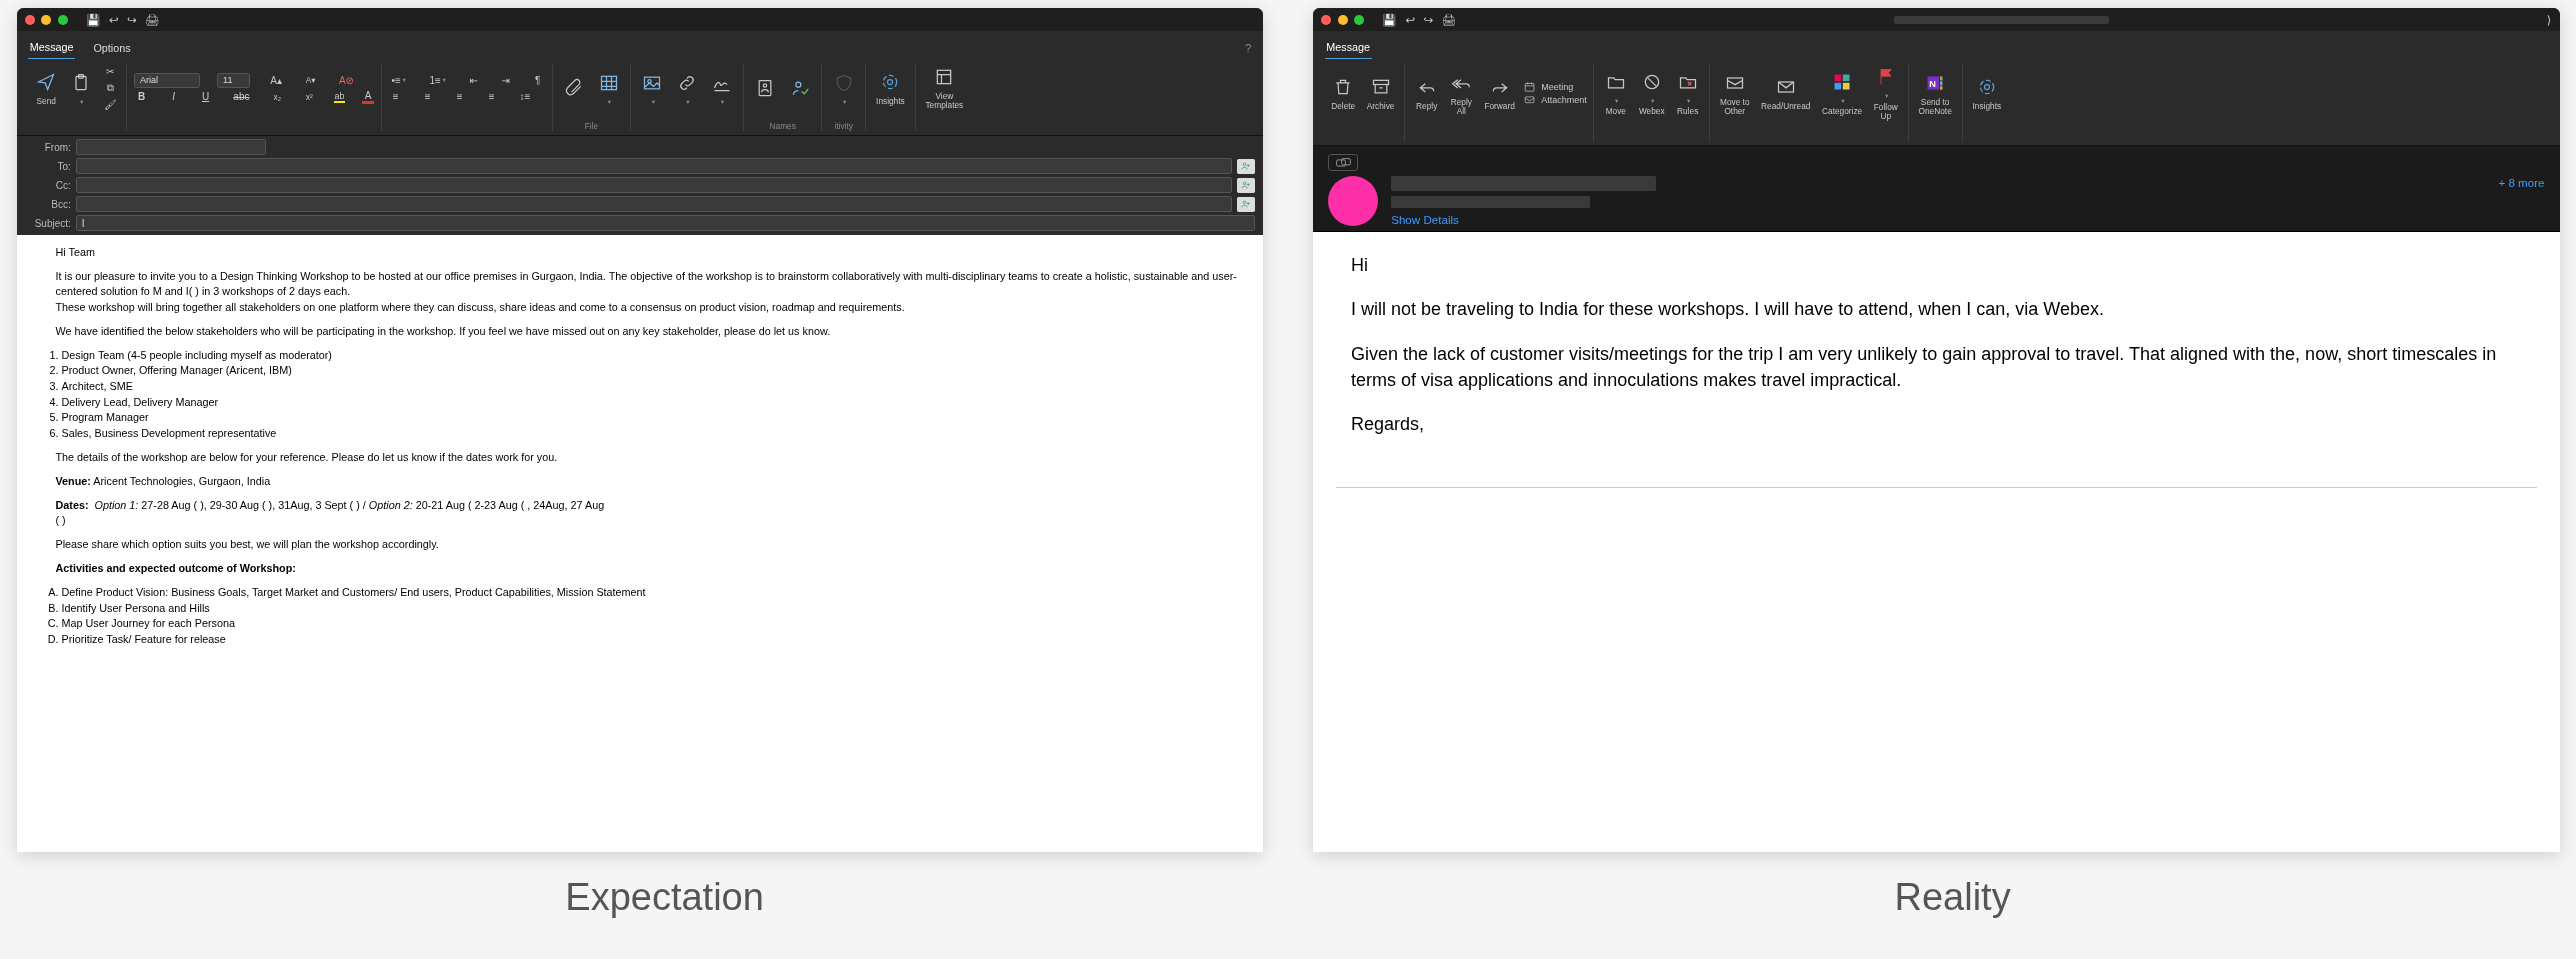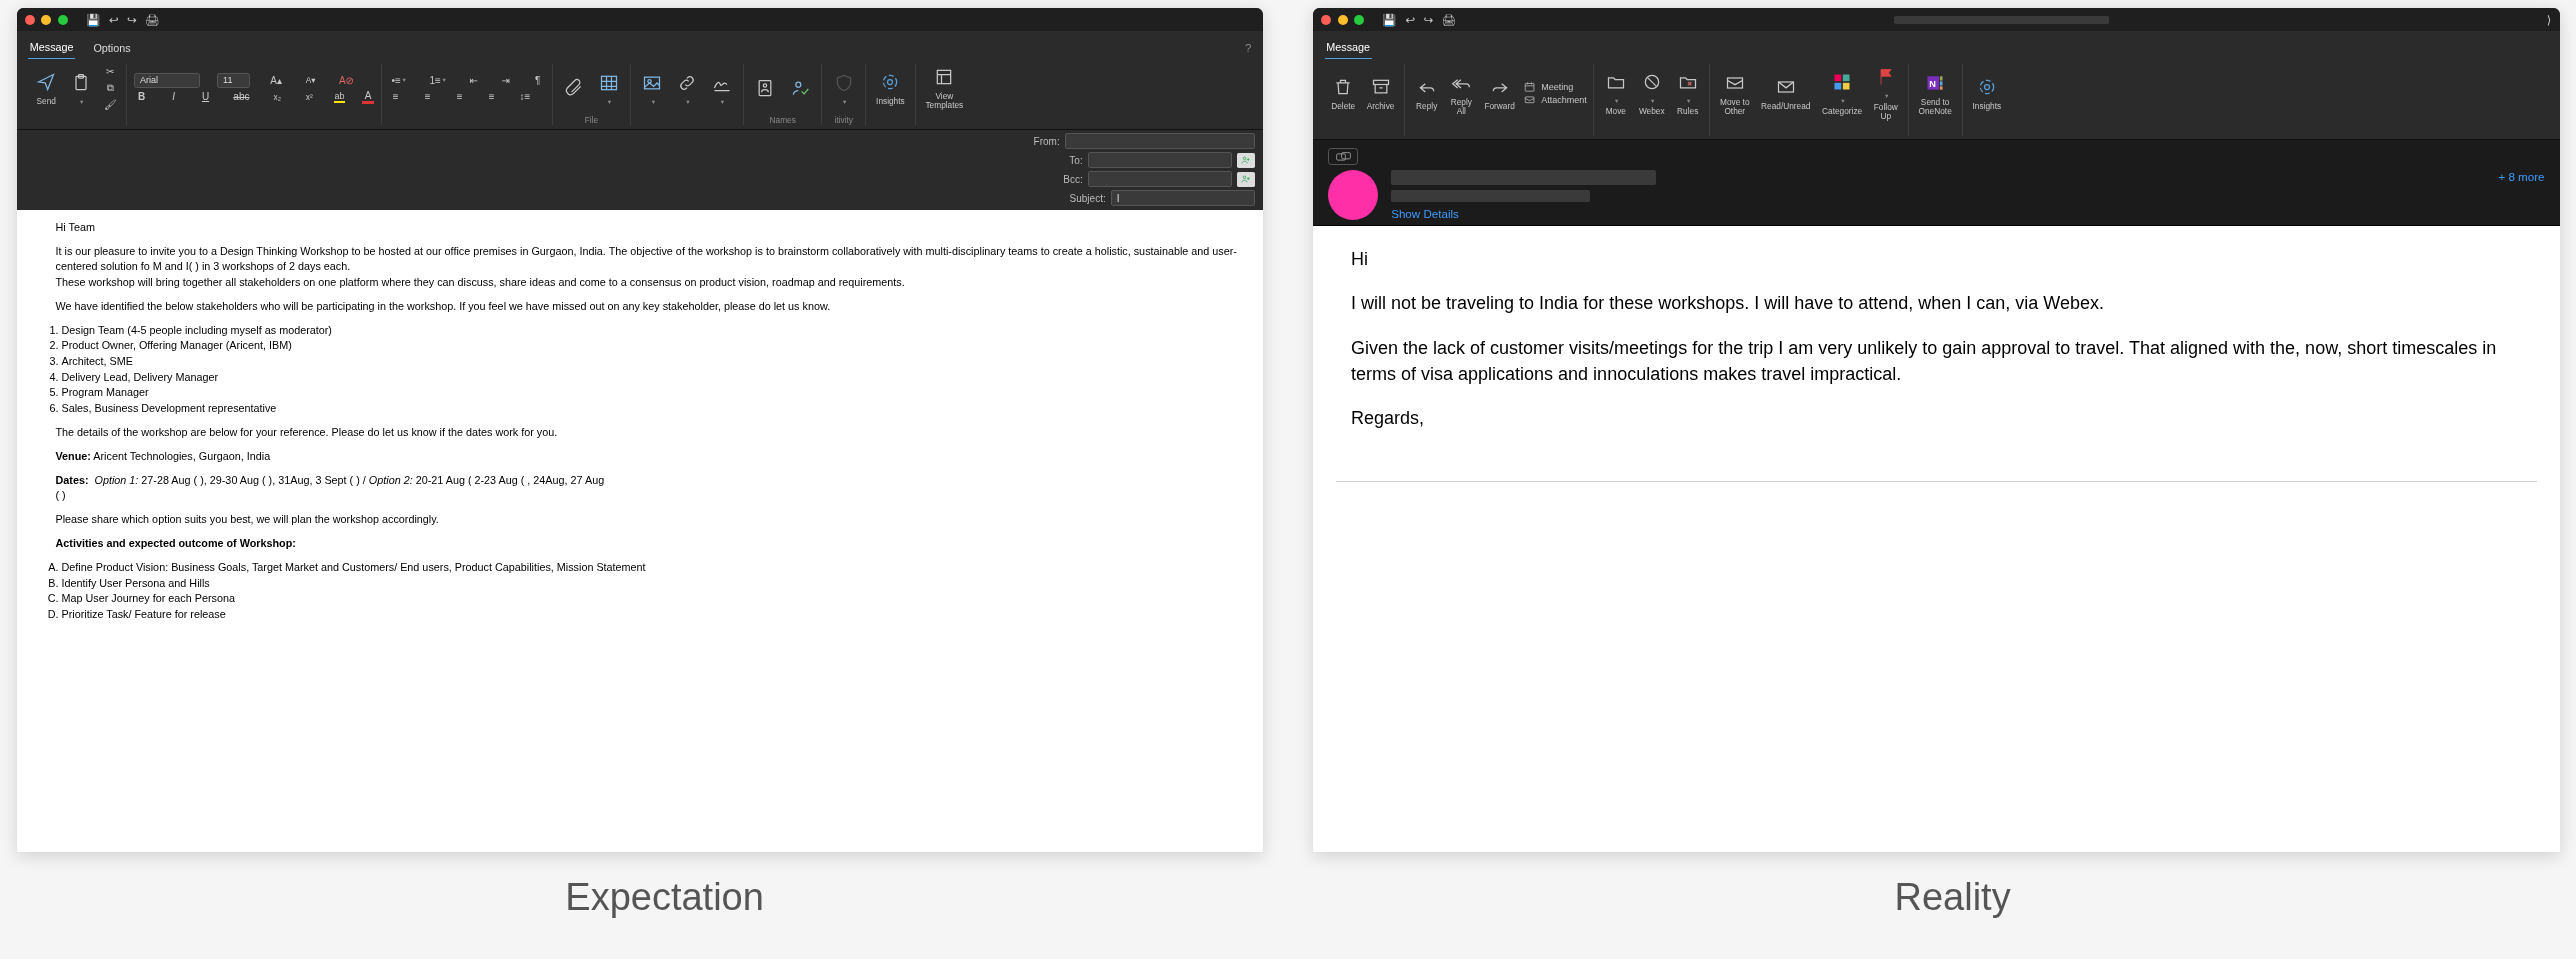--- a/index.html
+++ b/index.html
@@ -68,21 +68,21 @@
   }
   .rgroup {
     display: flex;
     flex-direction: column;
     align-items: center;
     padding: 0 6.6px;
     border-right: 0.8px solid #3d3d3d;
   }
   .rgroup:last-child { border-right: none; }
   .rgroup-body { display: flex; align-items: center; gap: 5px; flex: 1; }
-  .rgroup-label { font-size: 8.3px; color: #8a8a8a; margin-top: 3px; }
+  .rgroup-label { font-size: 8.3px; color: #8a8a8a; margin-top: 9px; }
   .rbtn {
     display: flex; flex-direction: column; align-items: center;
     color: #c8c8c8; font-size: 8.3px; cursor: pointer; gap: 3.3px;
     padding: 1.7px 3.3px; text-align: center; line-height: 1.1;
   }
   .rbtn.disabled { color: #666; }
   .ricon { width: 23px; height: 23px; display: flex; align-items: center; justify-content: center; }
   .ricon svg { width: 20px; height: 20px; }
   .dd { font-size: 6.6px; color: #888; margin-left: 1.7px; }
   .font-row { display: flex; align-items: center; gap: 3.3px; }
@@ -103,21 +103,20 @@
   }
   .color-bar { width: 11.6px; height: 2.5px; }
   
   .headers {
     background: #2b2b2b;
     display: flex; flex-direction: column;
     padding: 3.3px 8.3px;
     gap: 2.5px;
     font-size: 10px;
     color: #ccc;
-    align-items: flex-end;
   }
   .hrow { display: flex; align-items: center; gap: 5px; }
   .hlabel { width: 46px; text-align: right; color: #bbb; }
   .hfield {
     flex: 1; background: #3a3a3a; border: 0.8px solid #555;
     height: 16.5px; border-radius: 1.7px; color: #ddd; padding: 0 5px;
     font-size: 10px;
   }
   .addr-btn {
     width: 18px; height: 15px; background: #ddd; border-radius: 1.7px;
@@ -442,20 +441,31 @@
         <input class="hfield" style="">
         <div class="addr-btn">
           <svg viewBox="0 0 24 24" fill="none" stroke="#2a5" stroke-width="2">
               <circle cx="9" cy="8" r="3"></circle>
               <path d="M3 20c0-3 3-5 6-5s6 2 6 5"></path>
               <path d="M18 8v6M15 11h6"></path>
             </svg>
         </div>
       </div>
       <div class="hrow">
+        <span class="hlabel">Cc:</span>
+        <input class="hfield" style="">
+        <div class="addr-btn">
+          <svg viewBox="0 0 24 24" fill="none" stroke="#2a5" stroke-width="2">
+              <circle cx="9" cy="8" r="3"></circle>
+              <path d="M3 20c0-3 3-5 6-5s6 2 6 5"></path>
+              <path d="M18 8v6M15 11h6"></path>
+            </svg>
+        </div>
+      </div>
+      <div class="hrow">
         <span class="hlabel">Bcc:</span>
         <input class="hfield" style="">
         <div class="addr-btn">
           <svg viewBox="0 0 24 24" fill="none" stroke="#2a5" stroke-width="2">
               <circle cx="9" cy="8" r="3"></circle>
               <path d="M3 20c0-3 3-5 6-5s6 2 6 5"></path>
               <path d="M18 8v6M15 11h6"></path>
             </svg>
         </div>
       </div>

